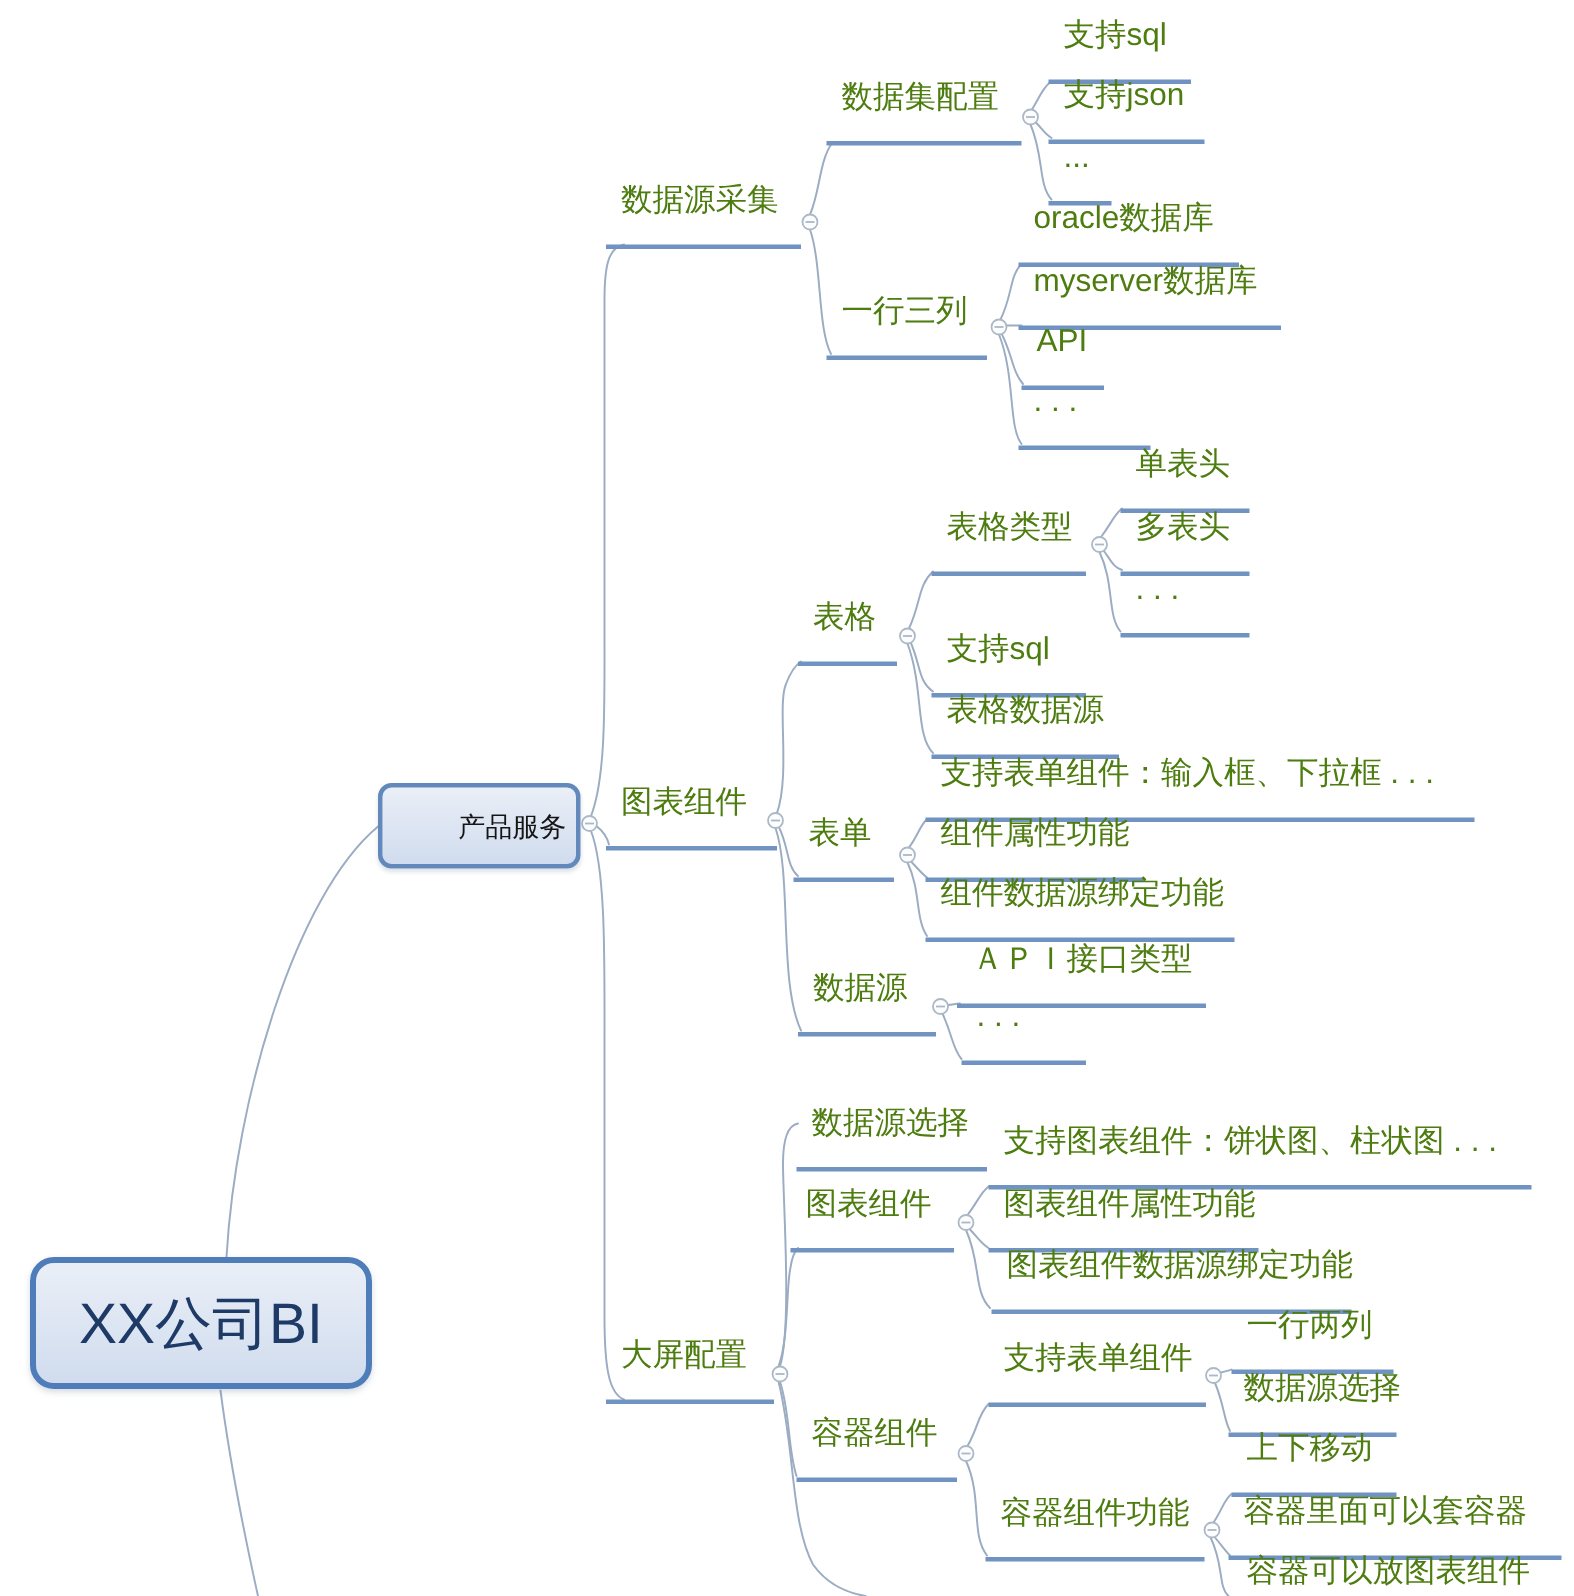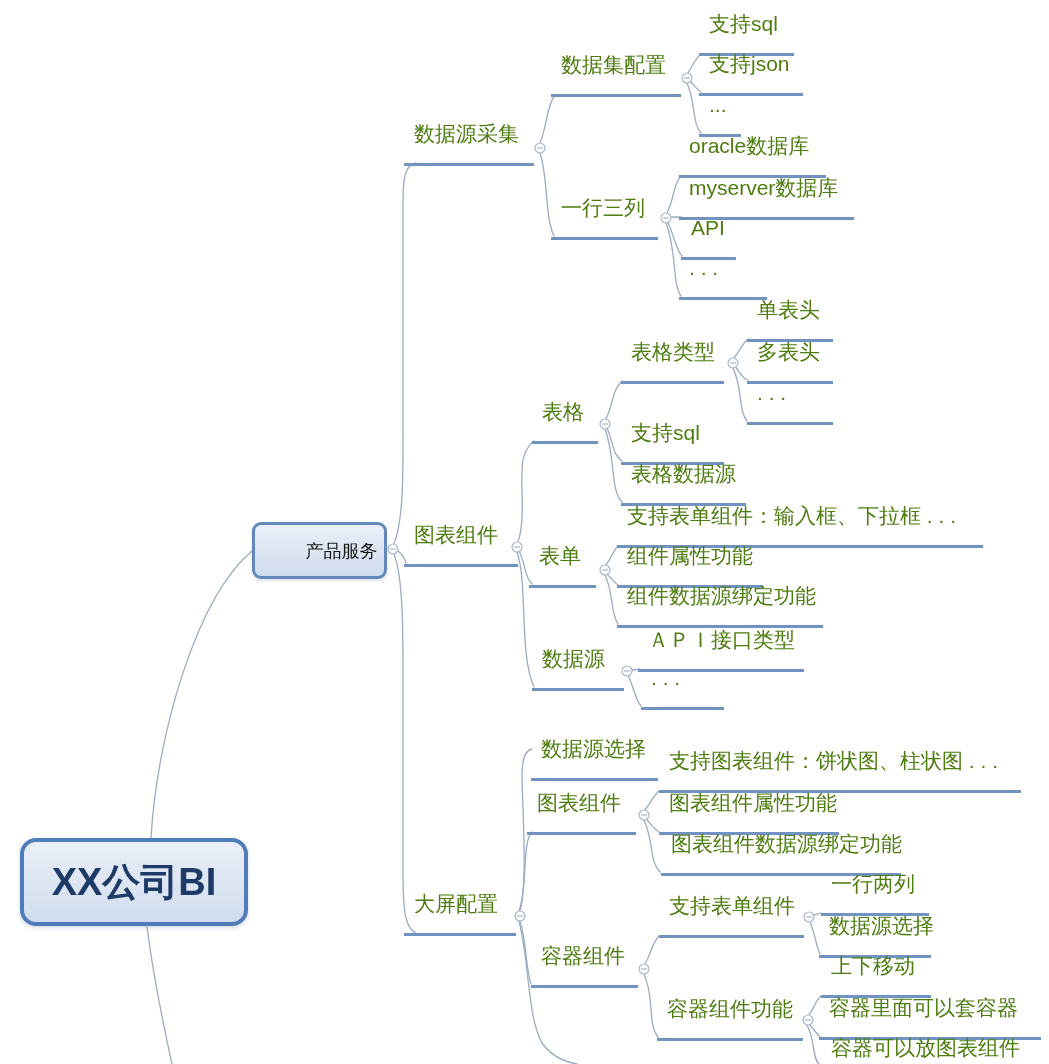--- a/index.html
+++ b/index.html
@@ -19,21 +19,21 @@
   }
   .box{
     position:absolute;z-index:3;box-sizing:border-box;
     display:flex;align-items:center;justify-content:center;
     background:linear-gradient(#eaeff7,#d0dcee);
     white-space:nowrap;
   }
   .box.root{
     left:20px;top:838px;width:228px;height:88px;
     border:4px solid #4E7DBA;border-radius:16px;
-    font-size:38px;font-weight:bold;color:#1E3A66;
+    font-size:38px;font-weight:normal;color:#1E3A66;
     box-shadow:0 2px 4px rgba(90,110,140,.25);
   }
   .box.lvl1{
     left:252px;top:522px;width:135px;height:57px;
     border:3px solid #6389BC;border-radius:9px;
     font-size:18px;color:#151515;
     box-shadow:0 2px 3px rgba(90,110,140,.2);
     padding-left:44px;
   }
 </style>

